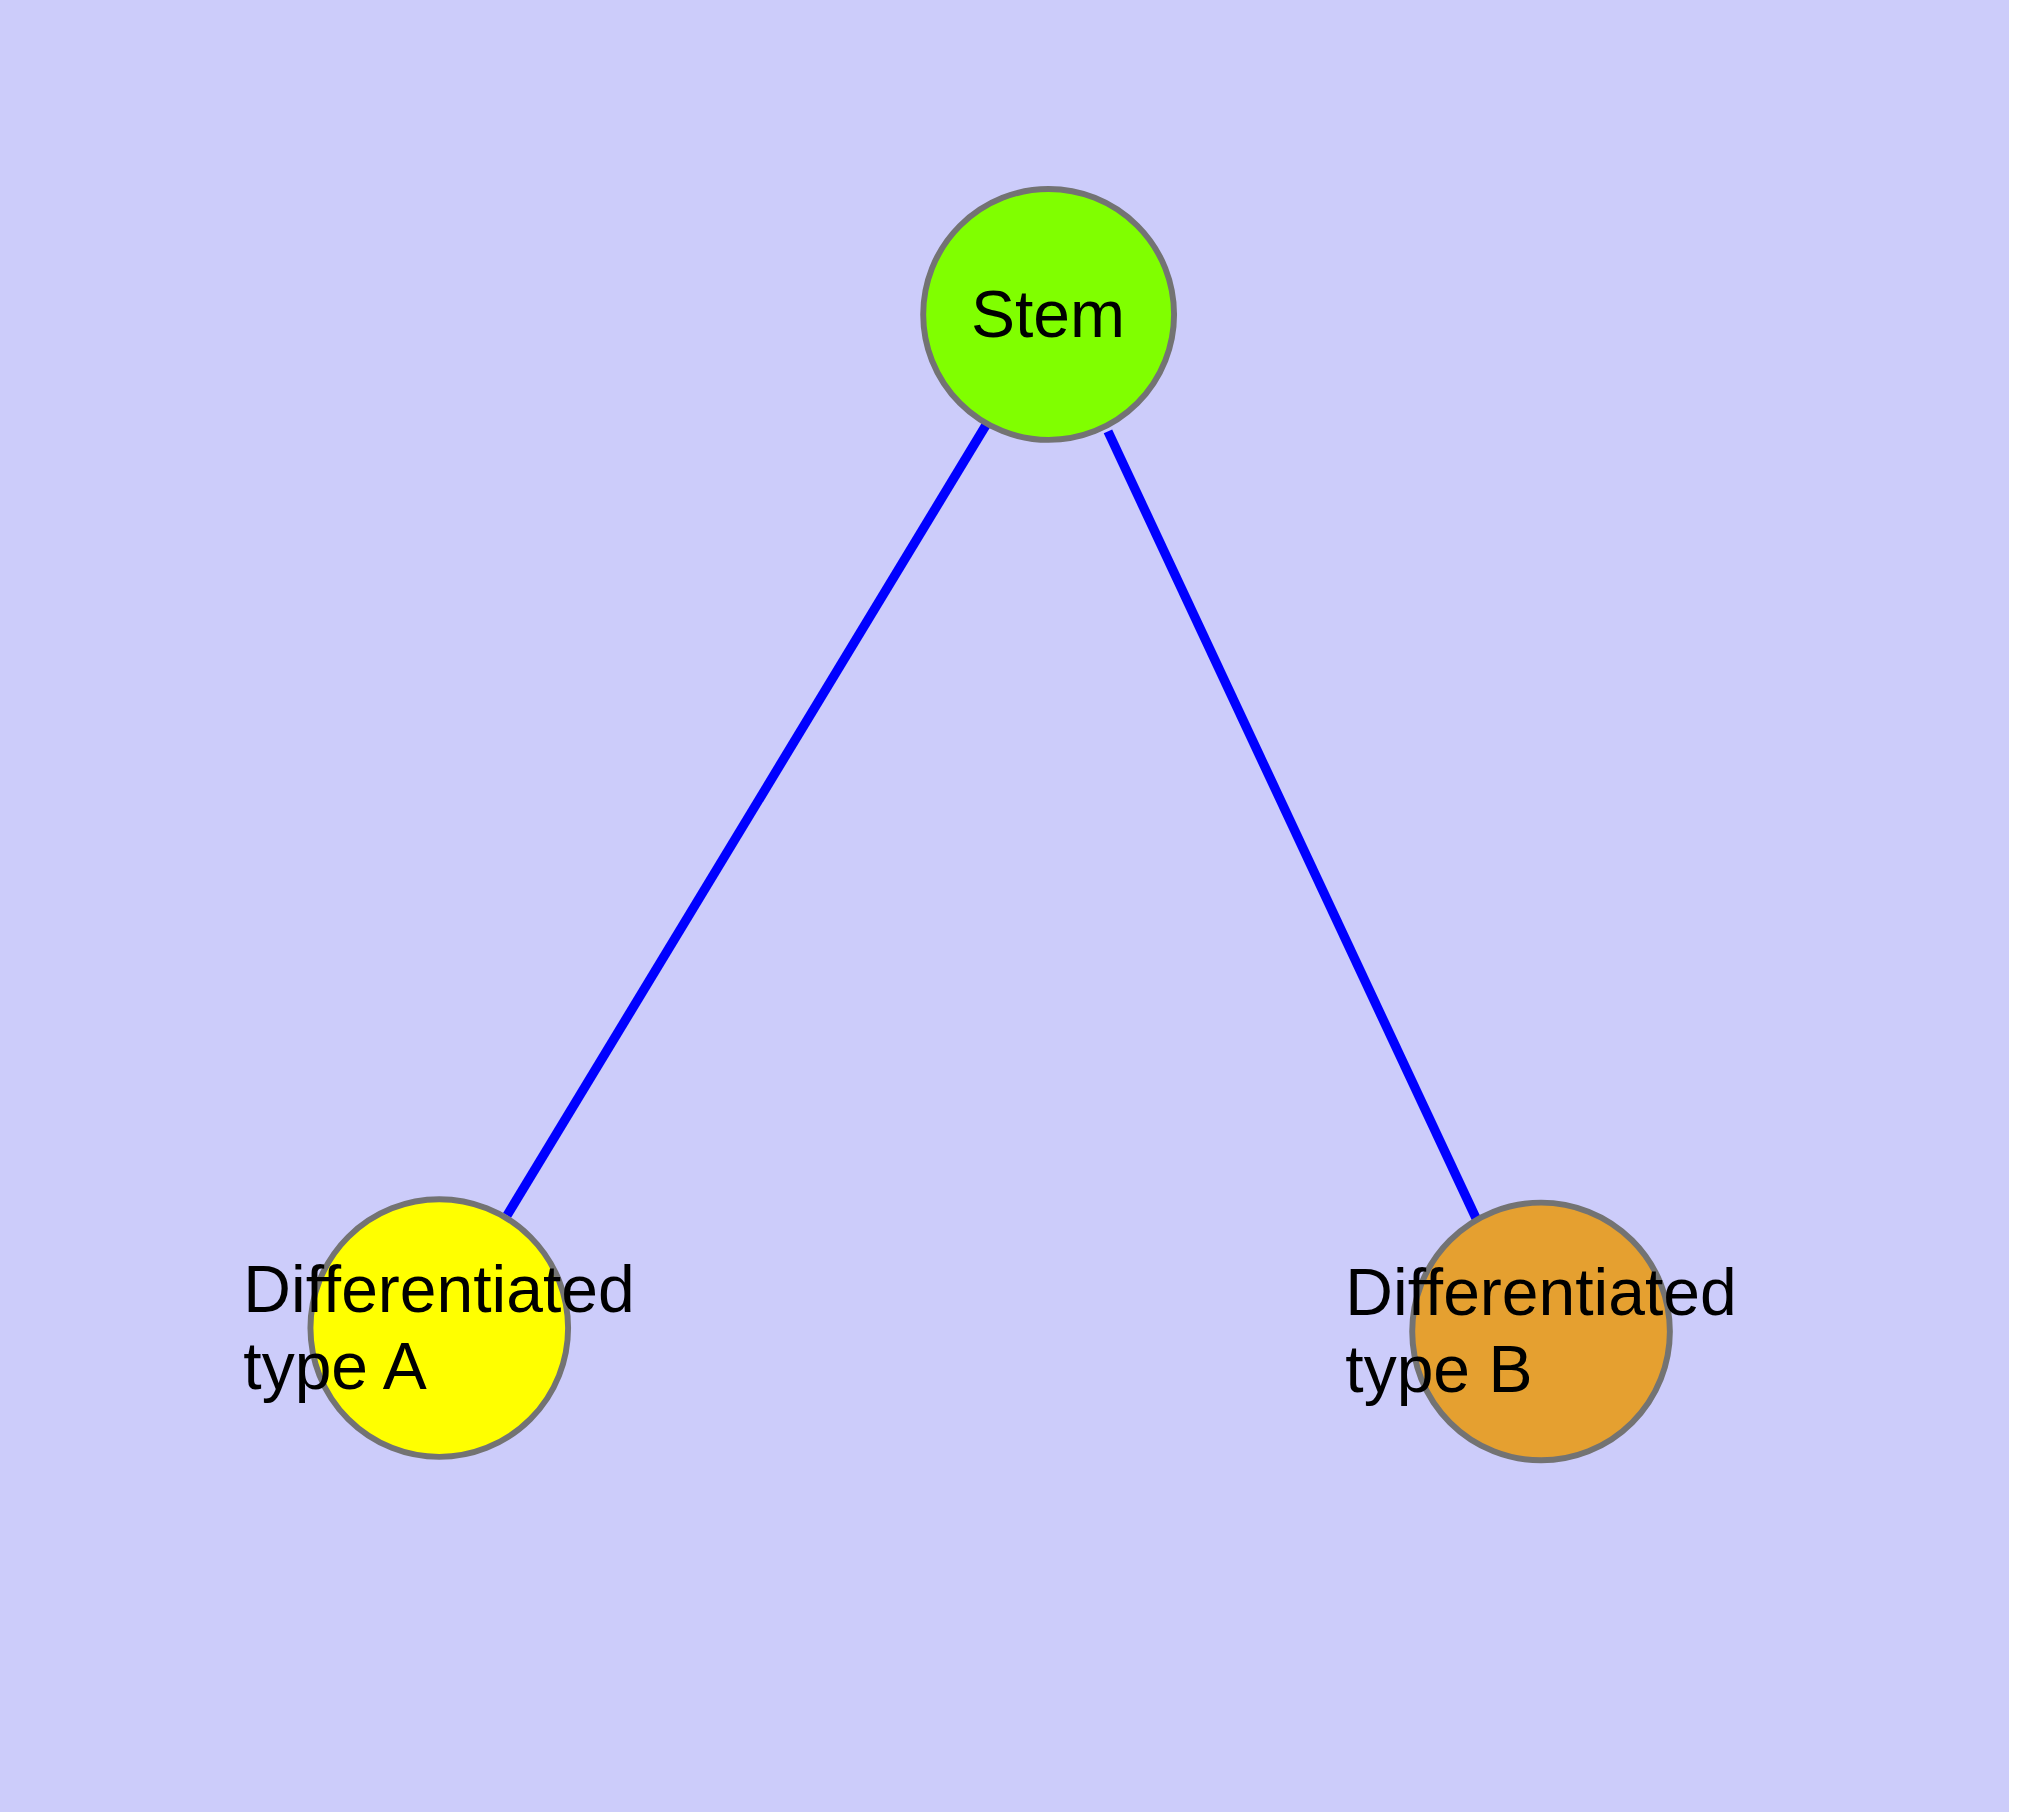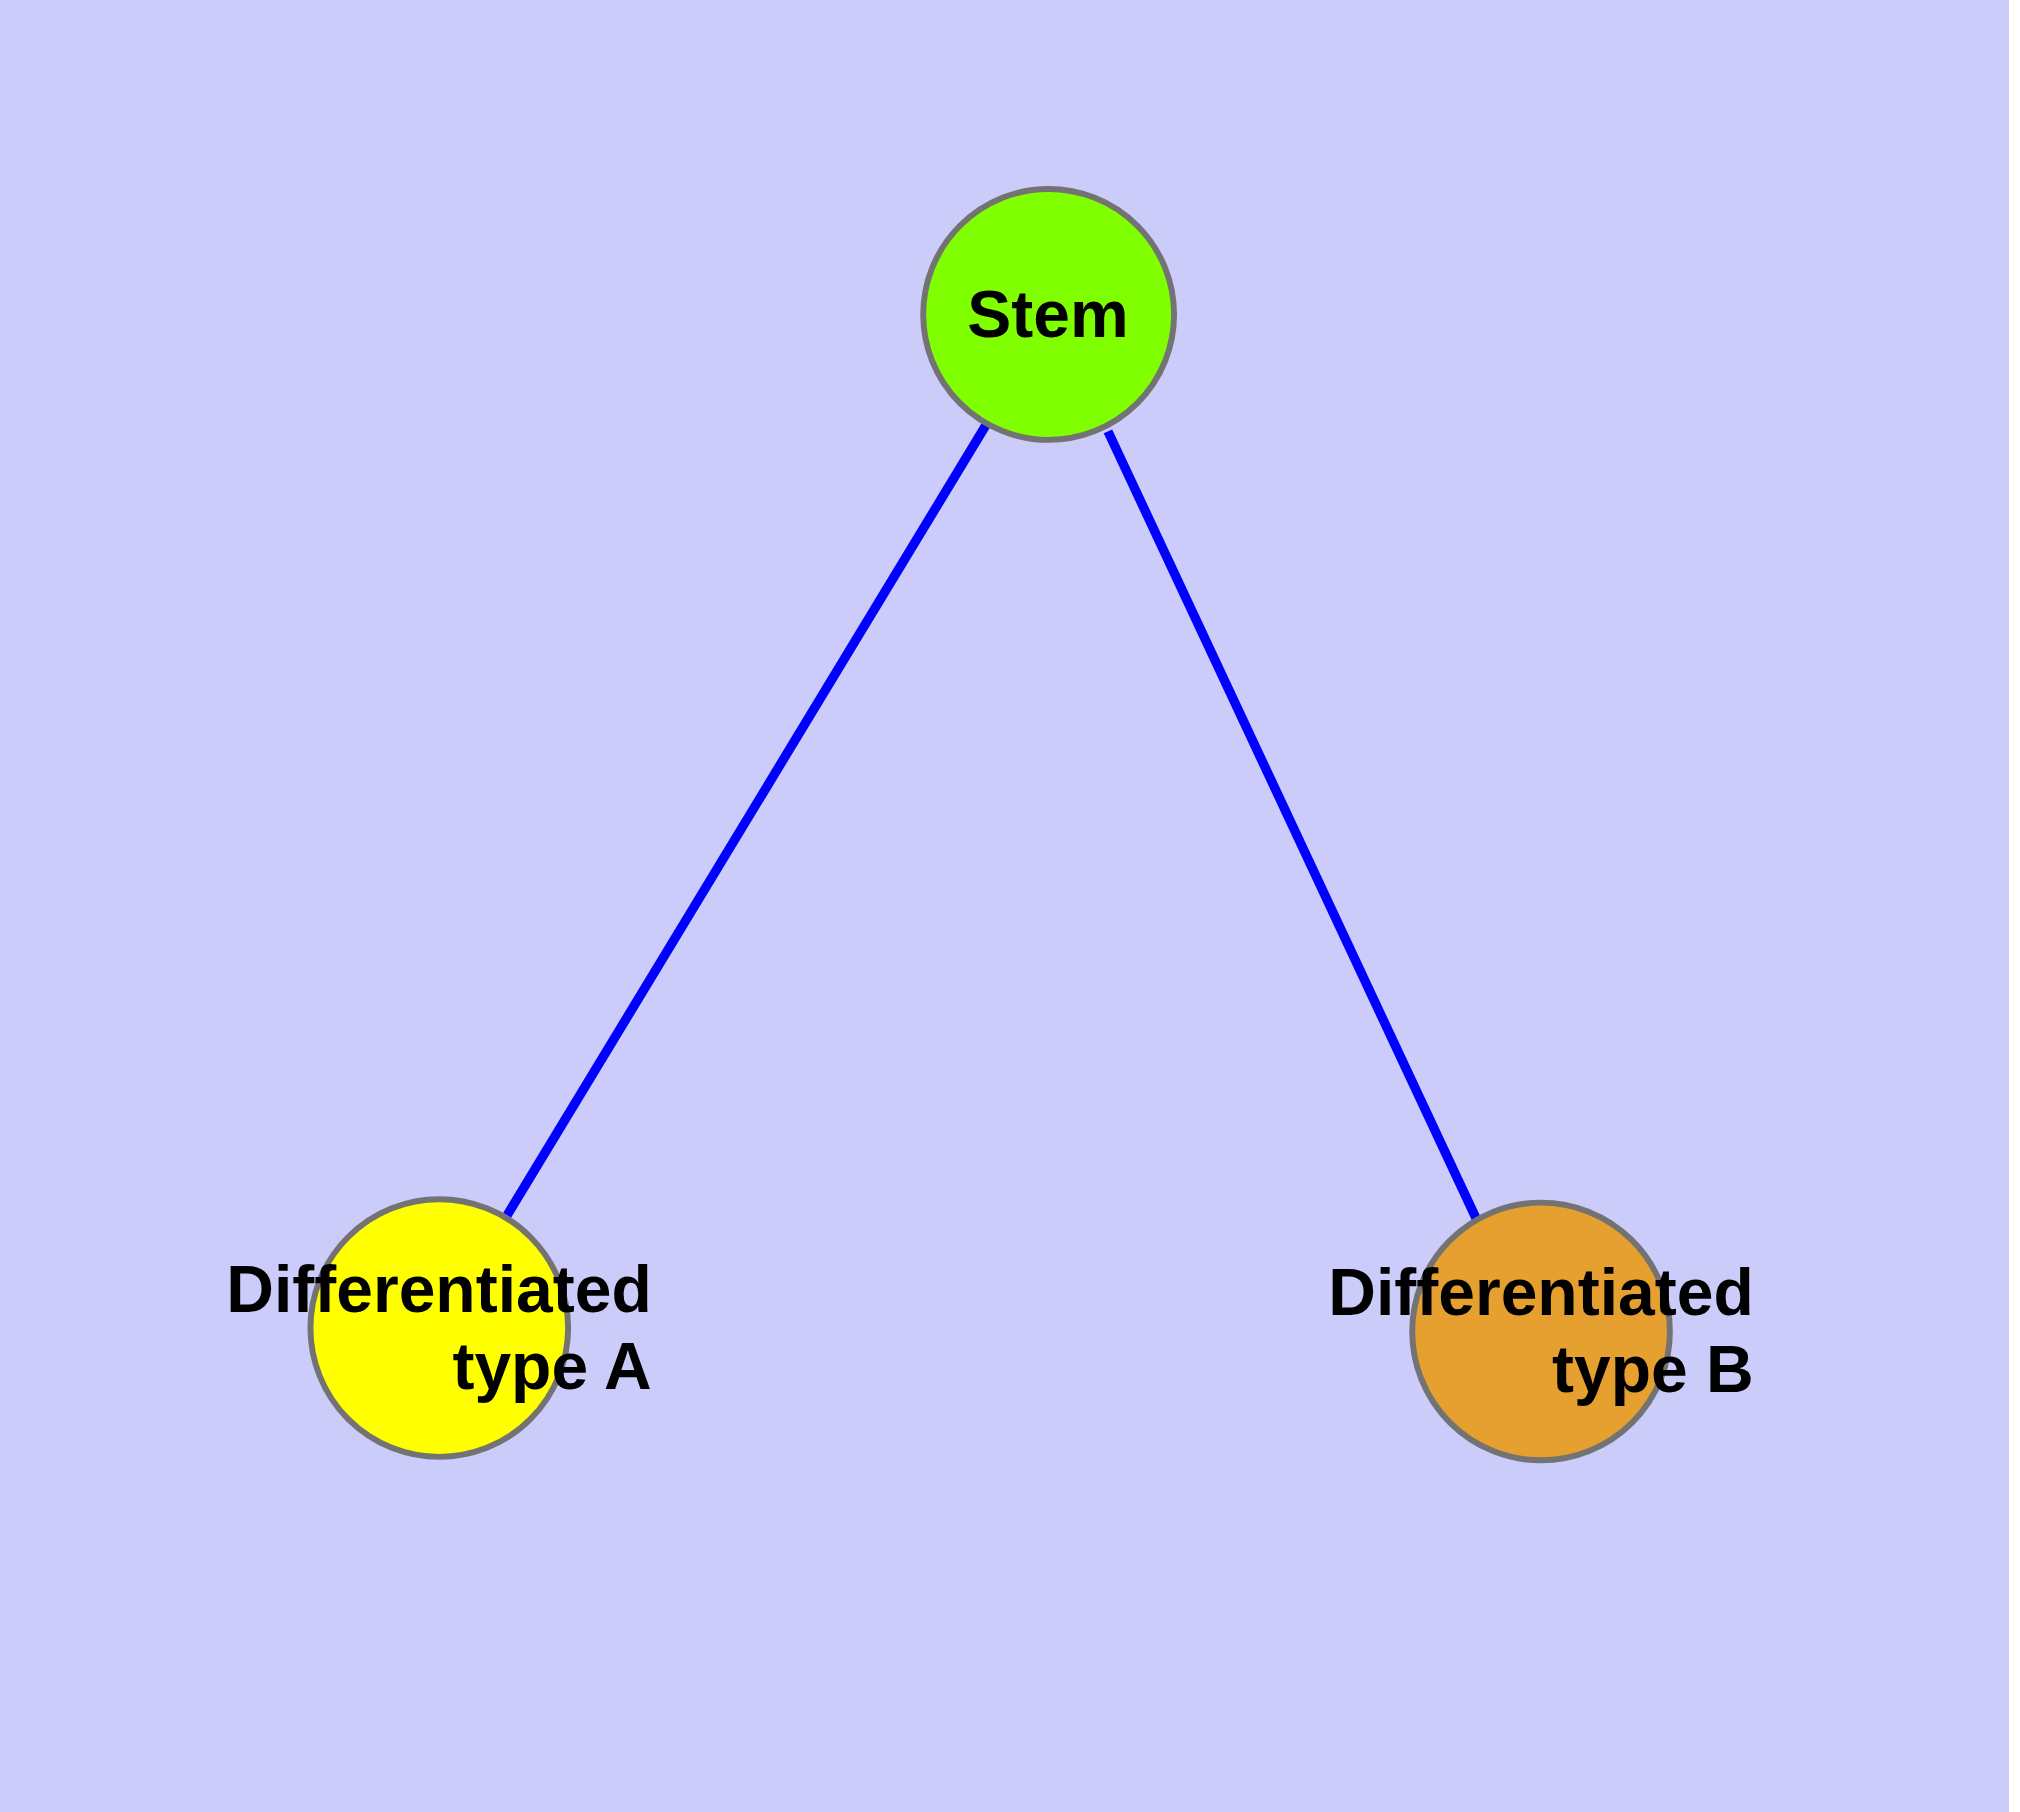--- a/index.html
+++ b/index.html
@@ -35,22 +35,22 @@
     stroke-width: 7;
   }
   .edge-line {
     stroke: #0000ff;
     stroke-width: 11;
     stroke-linecap: butt;
   }
   .node-label {
     position: absolute;
     color: #000000;
-    font-weight: bold;
-    text-align: right;
+    font-weight: normal;
+    text-align: left;
     line-height: 1.16;
     white-space: pre;
     pointer-events: none;
     transform: translate(-50%, -50%);
   }
   .node-label.big {
     font-size: 66px;
   }
 </style>
 </head>

